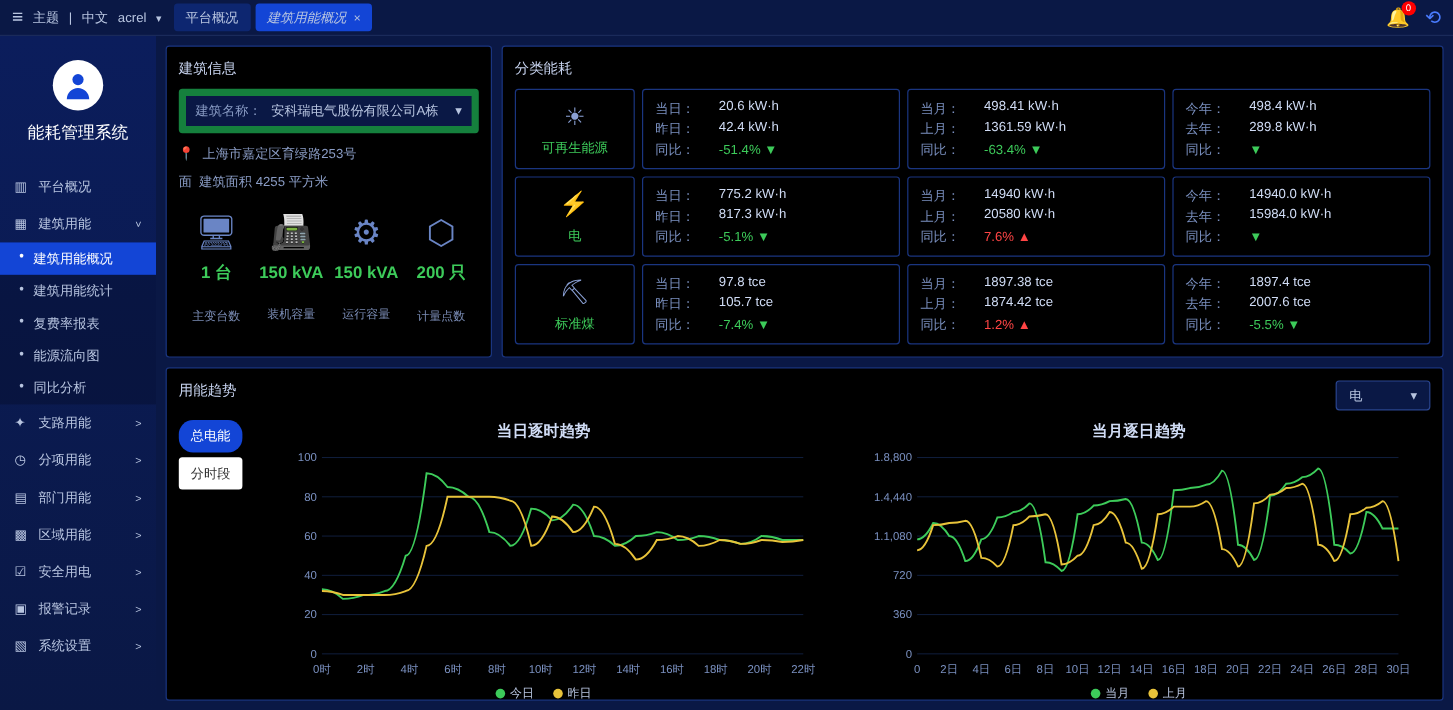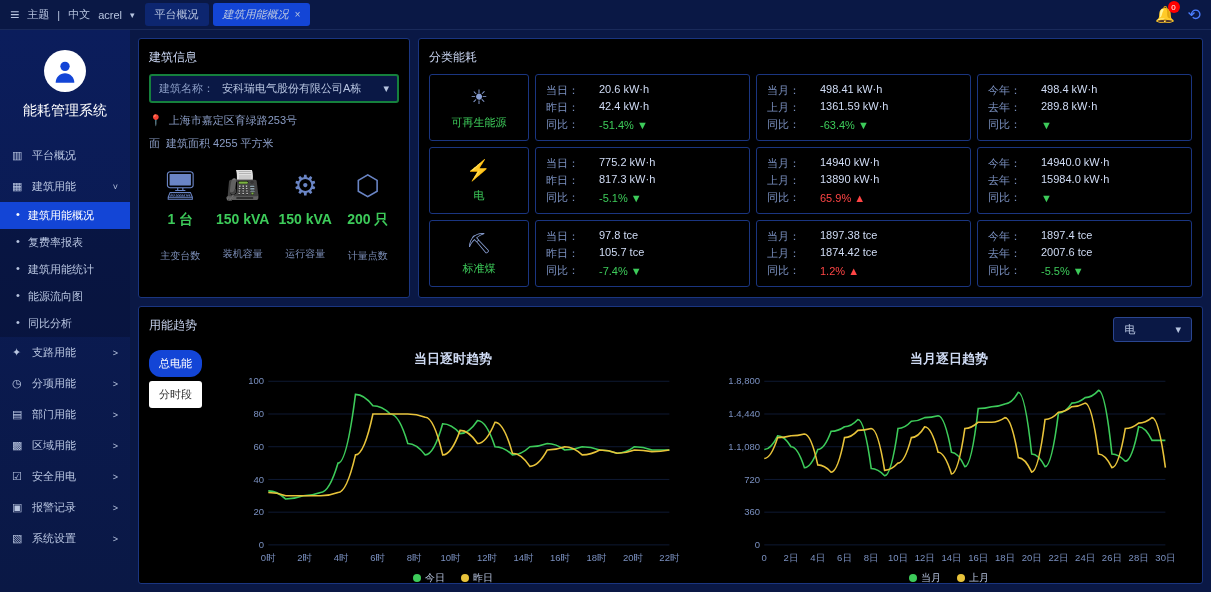--- a/index.html
+++ b/index.html
@@ -30,21 +30,21 @@
 .sub-nav-item { padding: 6px 12px 6px 28px; font-size: 11px; cursor: pointer; position: relative; }
 .sub-nav-item::before { content: "•"; position: absolute; left: 16px; }
 .sub-nav-item.active { background: #1345d6; color: #fff; }
 
 .main { flex: 1; padding: 8px; overflow: auto; display: flex; flex-direction: column; gap: 8px; }
 .row { display: flex; gap: 8px; }
 .panel { background: #000000; border: 1px solid #1a3580; border-radius: 3px; padding: 10px; }
 .panel-title { font-size: 12px; margin-bottom: 8px; color: #c8d4f0; }
 
 .building-info { width: 272px; }
-.select-box { background: #0a1845; border: 2px solid #15803d; border-radius: 3px; padding: 5px 8px; display: flex; justify-content: space-between; align-items: center; font-size: 11px; margin-bottom: 10px; }
+.select-box { background: #0a1845; border: 6px solid #15803d; border-radius: 3px; padding: 5px 8px; display: flex; justify-content: space-between; align-items: center; font-size: 11px; margin-bottom: 10px; }
 .select-label { margin-right: 8px; color: #8a9cc5; }
 .info-line { display: flex; align-items: center; gap: 6px; font-size: 11px; margin: 8px 0; color: #8a9cc5; }
 .stat-grid { display: flex; justify-content: space-between; margin-top: 18px; text-align: center; }
 .stat-item { flex: 1; }
 .stat-icon { font-size: 28px; color: #6a85c5; margin-bottom: 10px; height: 32px; }
 .stat-value { color: #3dcb5a; font-size: 14px; font-weight: bold; margin-bottom: 20px; }
 .stat-label { font-size: 10px; color: #7a8cb5; }
 
 .energy-class { flex: 1; }
 .energy-grid { display: grid; grid-template-columns: 100px 1fr 1fr 1fr; gap: 6px; }
@@ -113,22 +113,22 @@
           <span class="icon">▥</span>
           <span>平台概况</span>
         </li>
         <li class="nav-item">
           <span class="icon">▦</span>
           <span>建筑用能</span>
           <span class="chev">˅</span>
         </li>
         <ul class="sub-nav">
           <li class="sub-nav-item active">建筑用能概况</li>
+          <li class="sub-nav-item">建筑用能统计</li>
           <li class="sub-nav-item">复费率报表</li>
-          <li class="sub-nav-item">建筑用能统计</li>
           <li class="sub-nav-item">能源流向图</li>
           <li class="sub-nav-item">同比分析</li>
         </ul>
         <li class="nav-item">
           <span class="icon">✦</span>
           <span>支路用能</span>
           <span class="chev">˃</span>
         </li>
         <li class="nav-item">
           <span class="icon">◷</span>
@@ -270,25 +270,25 @@
                 <span class="ratio down">-5.1% ▼</span>
               </div>
             </div>
             <div class="energy-card">
               <div class="line">
                 <span class="lbl">当月：</span>
                 <span class="val">14940 kW·h</span>
               </div>
       <div class="line">
                 <span class="lbl">上月：</span>
-                <span class="val">13890 kW·h</span>
-              </div>
-      <div class="line">
-                <span class="lbl">同比：</span>
-                <span class="ratio up">65.9% ▲</span>
+                <span class="val">20580 kW·h</span>
+              </div>
+      <div class="line">
+                <span class="lbl">同比：</span>
+                <span class="ratio up">7.6% ▲</span>
               </div>
             </div>
             <div class="energy-card">
               <div class="line">
                 <span class="lbl">今年：</span>
                 <span class="val">14940.0 kW·h</span>
               </div>
       <div class="line">
                 <span class="lbl">去年：</span>
                 <span class="val">15984.0 kW·h</span>

